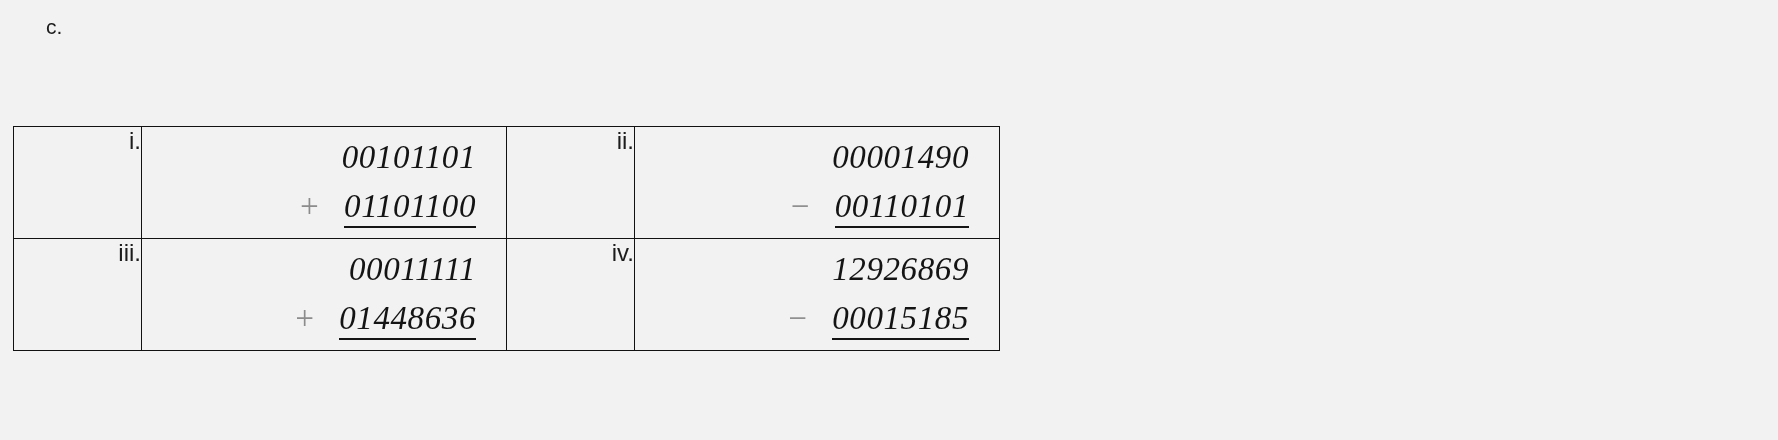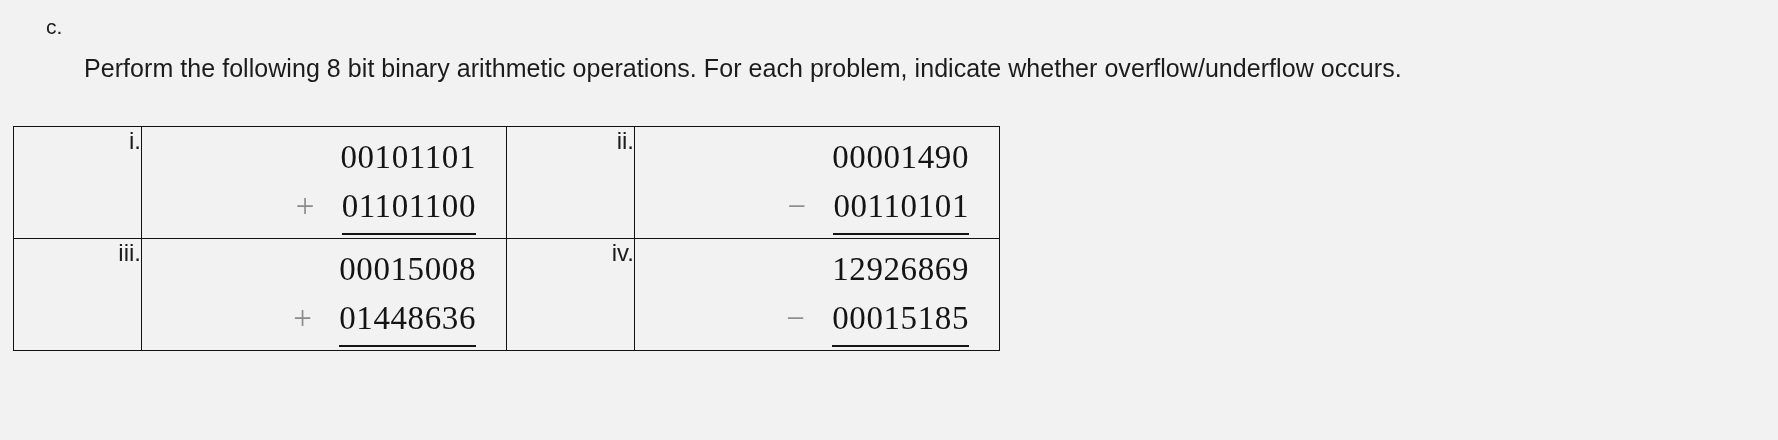--- a/index.html
+++ b/index.html
@@ -55,21 +55,21 @@
     background: #f2f2f2;
   }
   .problem-table td {
     border: 1.6px solid #121212;
     padding: 0;
     vertical-align: top;
     background: #f2f2f2;
   }
 
   .col-label  { width: 128px; }
-  .col-work   { width: 365px; }
+  .col-work   { width: 365px; font-style: italic; }
 
   .roman {
     font-size: 24px;
     line-height: 28px;
     text-align: right;
     padding: 18px 14px 0 0;
     color: #1c1c1c;
     height: 92px;
     box-sizing: border-box;
   }
@@ -109,31 +109,30 @@
 
   .bits {
     font-family: "Liberation Serif", serif;
     font-size: 33px;
     letter-spacing: 0.6px;
     white-space: pre;
   }
 
   .bits.underlined {
     border-bottom: 2.4px solid #141414;
-    padding-bottom: 10px;
+    padding-bottom: 3px;
   }
 </style>
 </head>
 <body>
 
 <div class="page">
 
   <div class="q-label">c.</div>
 
-  <div class="instruction">Perform the following 8 bit binary arithmetic operations. For each problem, indicate whether overflow/underflow occurs.</div>
 
   <table class="problem-table">
     <tbody>
 
       <tr>
         <td class="roman col-label">i.</td>
         <td class="work col-work">
           <div class="calc">
             <div class="calc-row">
               <span class="op-sign"></span>
@@ -160,21 +159,21 @@
           </div>
         </td>
       </tr>
 
       <tr>
         <td class="roman col-label">iii.</td>
         <td class="work col-work">
           <div class="calc">
             <div class="calc-row">
               <span class="op-sign"></span>
-              <span class="bits">00015008</span>
+              <span class="bits">00011111</span>
             </div>
             <div class="calc-row second">
               <span class="op-sign">+</span>
               <span class="bits underlined">01448636</span>
             </div>
           </div>
         </td>
 
         <td class="roman col-label">iv.</td>
         <td class="work col-work">

